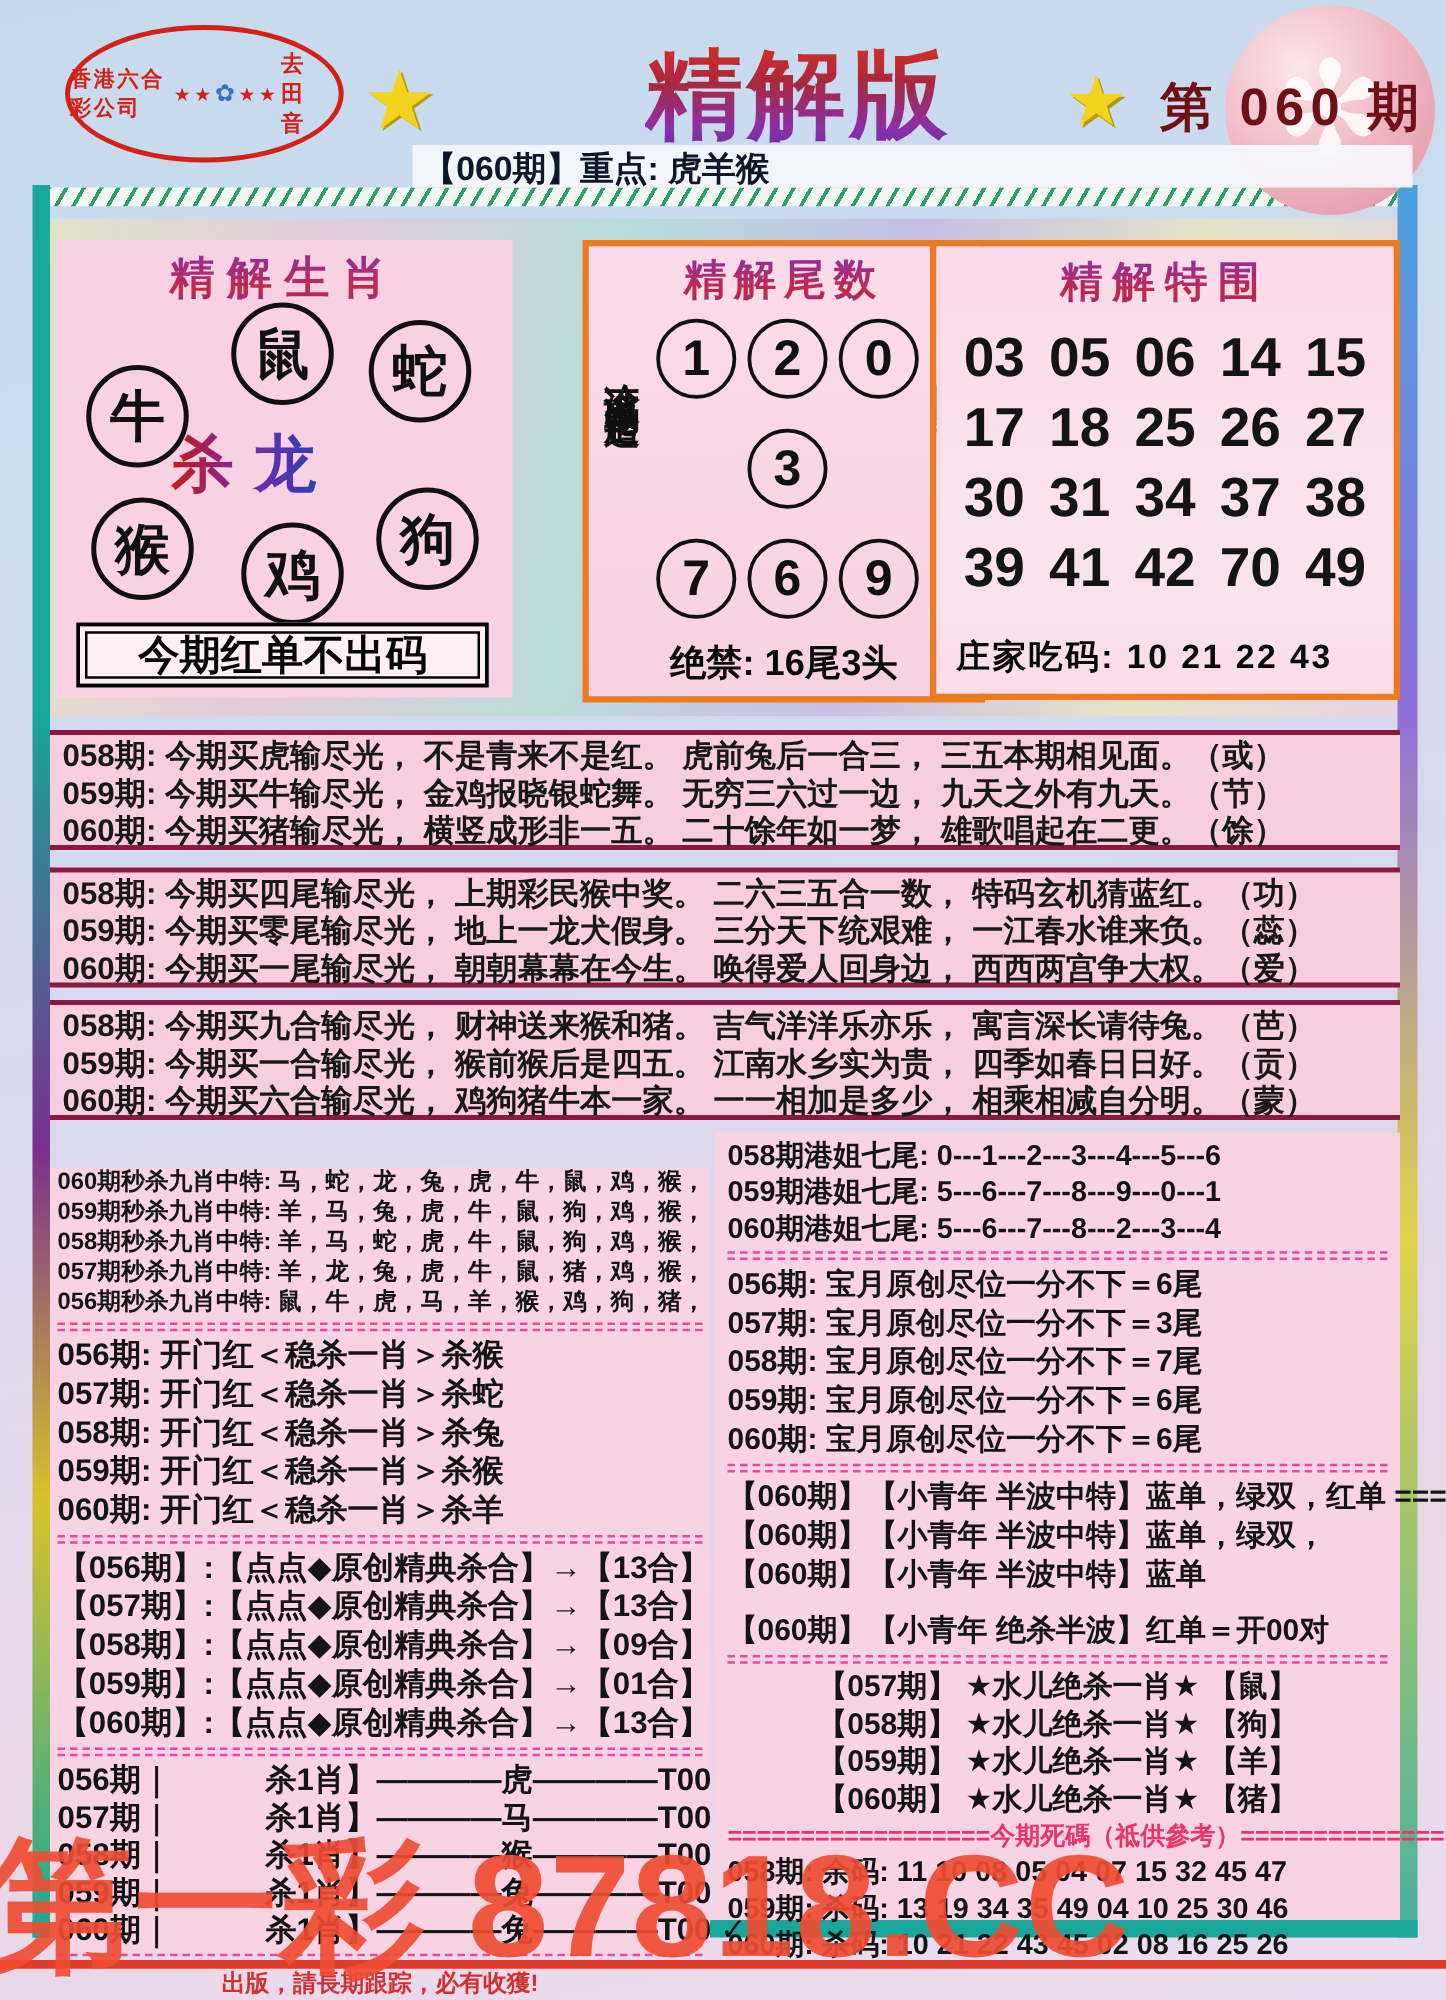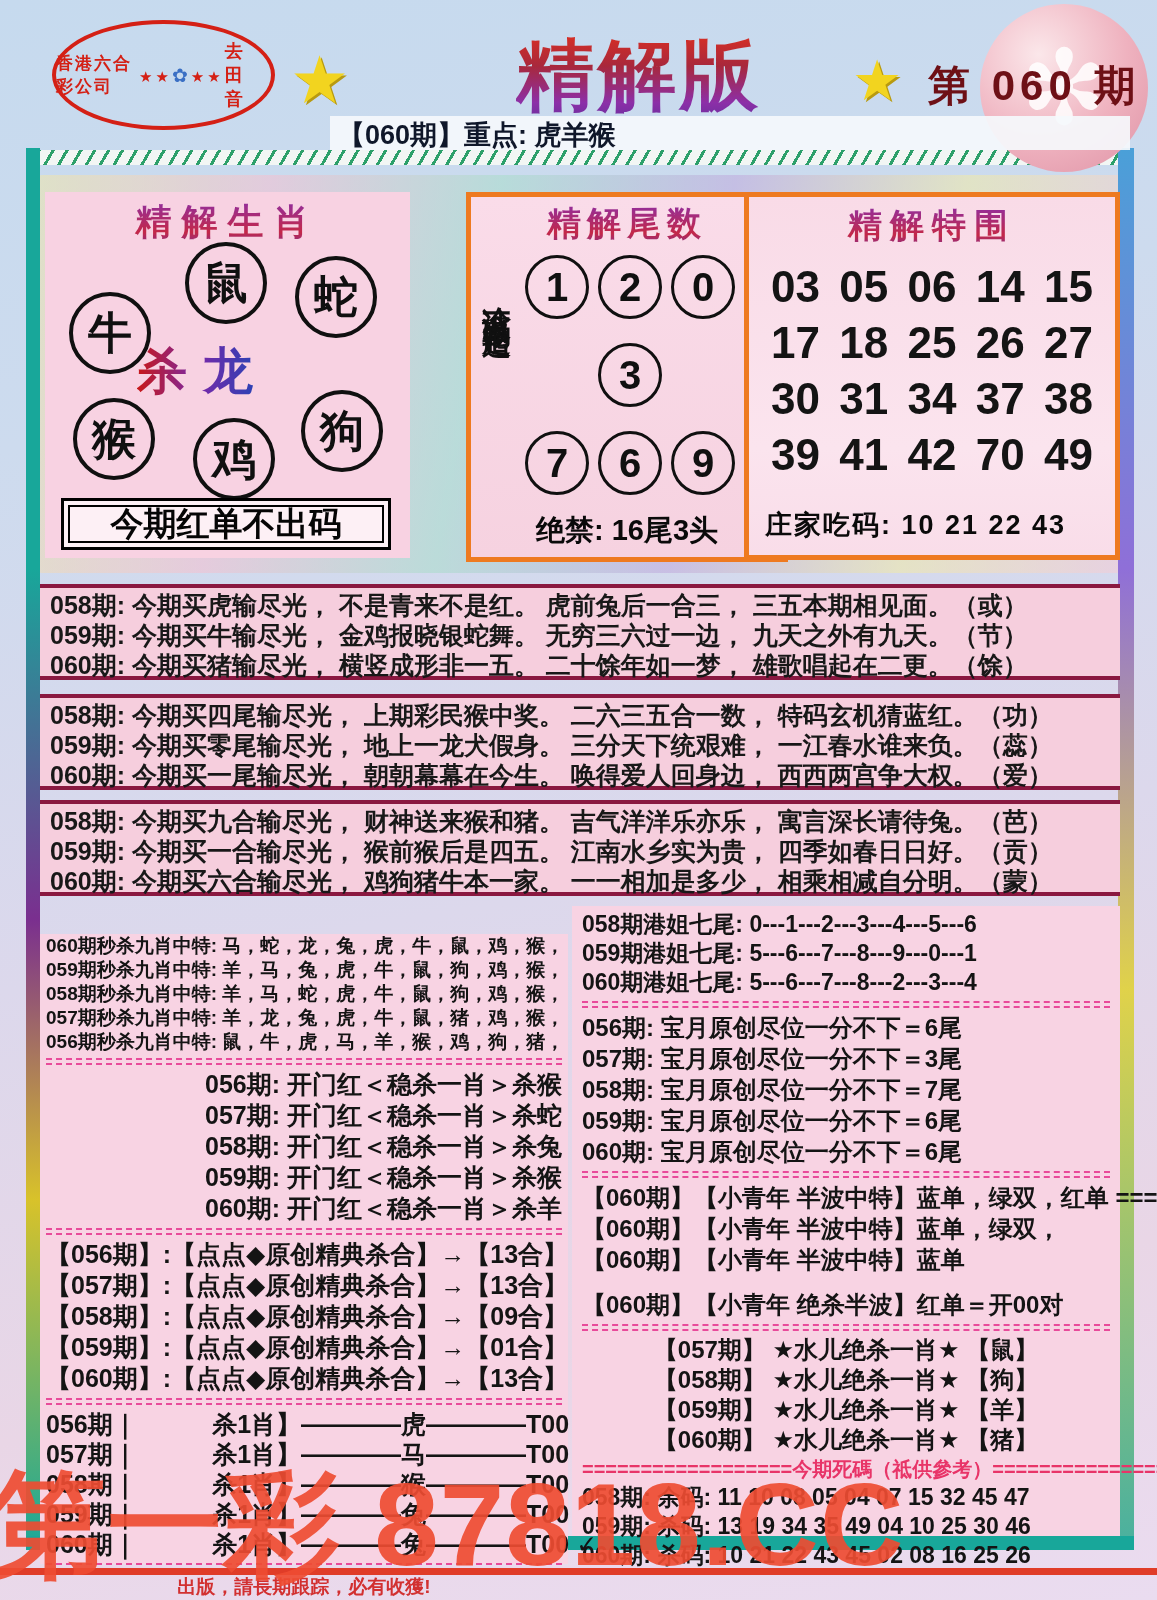--- a/index.html
+++ b/index.html
@@ -75,21 +75,21 @@
   
   .poem{left:40px;width:1080px;height:96px;background:#f6cedd;
     border-top:4px solid #8a1840;border-bottom:4px solid #8a1840;padding:2px 10px;box-sizing:border-box;}
   .p1{top:584px;} .p2{top:694px;} .p3{top:800px;}
   .poem div{font-size:25px;font-weight:bold;color:#181818;line-height:30px;white-space:nowrap;}
   
   .col-left{left:40px;top:906px;width:528px;height:630px;background:#f8d3e3;padding:0 6px;box-sizing:border-box;margin-top:28px;}
   .col-right{left:572px;top:906px;width:548px;height:630px;background:#f8d3e3;padding:4px 10px;box-sizing:border-box;}
   .sep{border-top:2px dashed #e84a9a;border-bottom:2px dashed #e84a9a;height:3px;margin:4px 0;}
   .sec-nine div{font-size:19px;font-weight:bold;color:#141414;line-height:24px;white-space:nowrap;}
-  .sec-kaimen div{font-size:25px;font-weight:bold;color:#141414;line-height:31px;text-align:right;}
+  .sec-kaimen div{font-size:25px;font-weight:bold;color:#141414;line-height:31px;text-align:left;}
   .sec-dian div{font-size:25px;font-weight:bold;color:#141414;line-height:31px;white-space:nowrap;}
   .sec-sha div{font-size:25px;font-weight:bold;color:#141414;line-height:30px;white-space:nowrap;}
   .note-red{text-align:center;font-size:19px;font-weight:bold;color:#d23030;margin-top:2px;}
   .sec-gang div{font-size:23px;font-weight:bold;color:#141414;line-height:29px;white-space:nowrap;}
   .sec-bao div{font-size:24px;font-weight:bold;color:#141414;line-height:31px;white-space:nowrap;}
   .sec-xqn div{font-size:24px;font-weight:bold;color:#141414;line-height:31px;white-space:nowrap;}
   .gap{height:14px;}
   .juesha{font-size:24px;font-weight:bold;color:#141414;line-height:31px;white-space:nowrap;}
   .sec-shui div{font-size:24px;font-weight:bold;color:#141414;line-height:30px;text-align:center;}
   .dead-head{font-size:20px;font-weight:bold;color:#e83468;text-align:center;line-height:24px;margin:2px 0;white-space:nowrap;}

